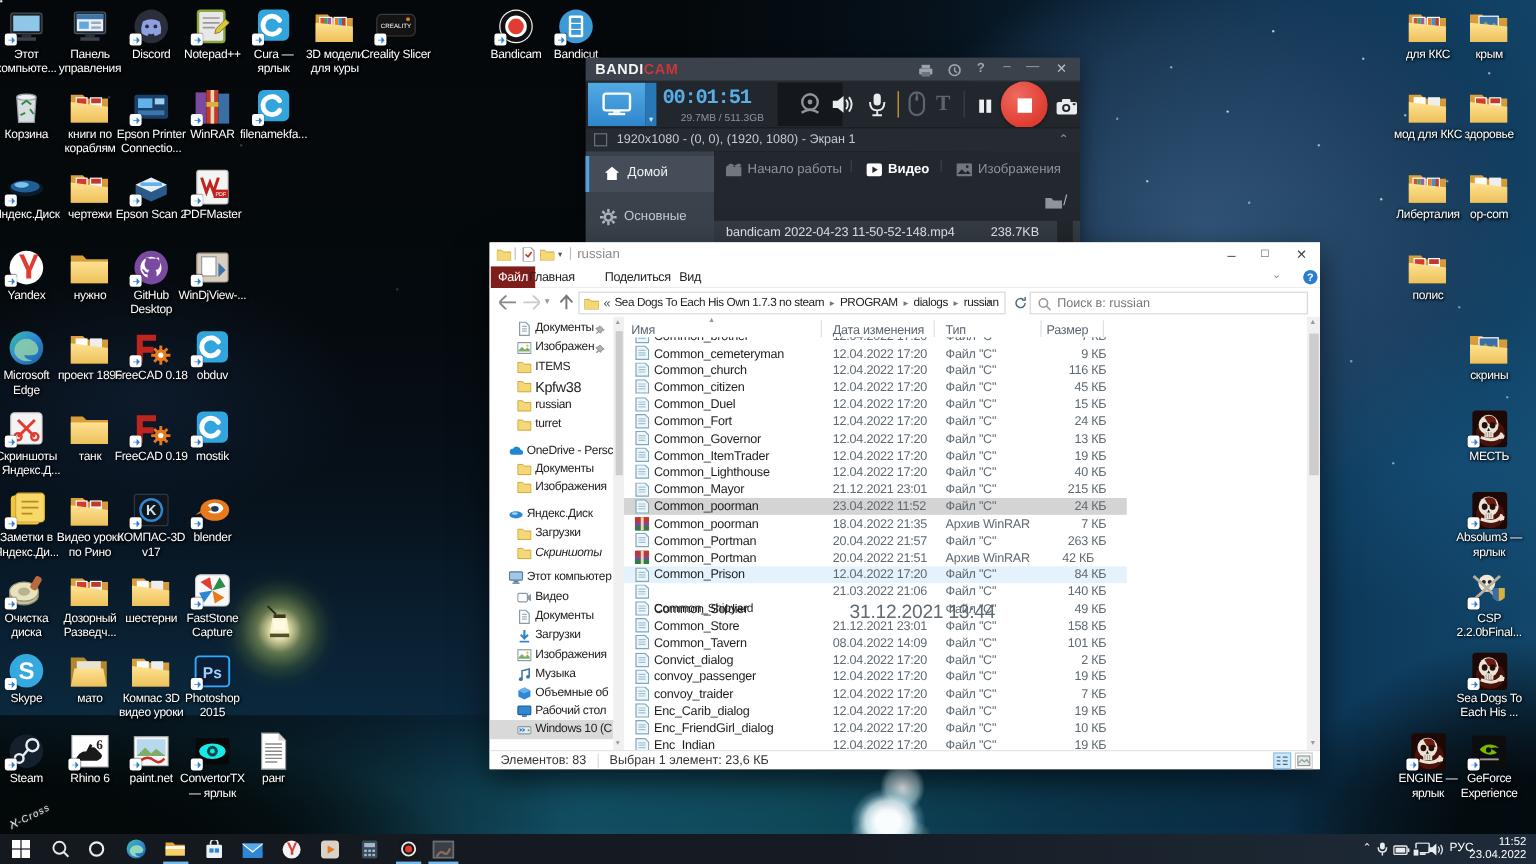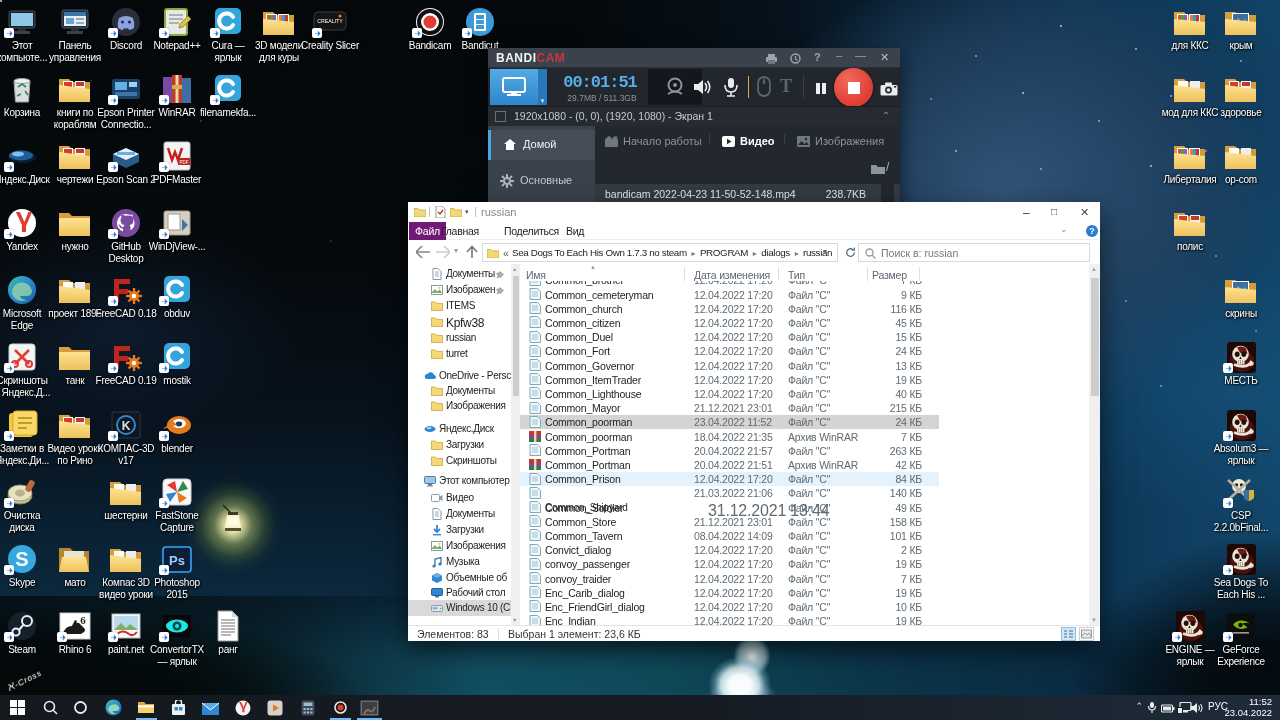--- a/index.html
+++ b/index.html
@@ -498,20 +498,27 @@
 <div class="di" style="left:-14px;top:476px;width:72px">
       <div class="ic"><svg width="34" height="32" viewBox="0 0 34 32">
           <ellipse cx="15" cy="20" rx="12" ry="8" fill="#c8c29a" stroke="#8a8468"></ellipse>
           <ellipse cx="15" cy="17" rx="12" ry="8" fill="#e8e2c0" stroke="#9a9478"></ellipse>
           <ellipse cx="15" cy="17" rx="5" ry="3.4" fill="#b8b290"></ellipse>
           <rect x="22" y="4" width="6" height="12" rx="2" fill="#b86a3c" transform="rotate(30 25 10)"></rect>
         </svg><span class="ov"></span></div>
       <div class="lb" style="">Очистка
 диска</div>
     </div>
+<div class="di" style="left:39px;top:476px;width:72px">
+      <div class="ic"><svg width="34" height="32">
+          <use href="#xfolder_red"></use>
+        </svg></div>
+      <div class="lb" style="">Дозорный
+Разведч...</div>
+    </div>
 <div class="di" style="left:90px;top:476px;width:72px">
       <div class="ic"><svg width="34" height="32">
           <use href="#xfolder_wh"></use>
         </svg></div>
       <div class="lb" style="">шестерни</div>
     </div>
 <div class="di" style="left:141px;top:476px;width:72px">
       <div class="ic"><svg width="34" height="32" viewBox="0 0 34 32">
           <rect x="3" y="3" width="28" height="26" rx="4" fill="#f8f8f8" stroke="#d0d0d0"></rect>
           <g transform="translate(17,16)">
@@ -712,21 +719,21 @@
 <span style="position:absolute;left:392px;top:3px;color:#b8c0c8;font-size:11px">✕</span>
 </div>
 <div style="position:absolute;left:0;top:20px;width:412px;height:38px;background:#22272d">
 <div style="position:absolute;left:2px;top:1px;width:48px;height:36px;background:linear-gradient(#54aae4,#2e86cc)">
 <svg width="48" height="36">
             <rect x="13" y="9" width="22" height="14" rx="2" fill="none" stroke="#fff" stroke-width="2"></rect>
             <rect x="21" y="23" width="6" height="2" fill="#fff"></rect>
             <rect x="17" y="25" width="14" height="2" fill="#fff"></rect>
           </svg></div>
 <div style="position:absolute;left:50px;top:1px;width:9px;height:36px;background:#2878b8;color:#cfe6f6;font-size:7px;text-align:center;line-height:64px">▾</div>
-<div style="position:absolute;left:64px;top:5px;width:96px;height:20px;color:#58aee8;font-family:'Liberation Mono',monospace;font-size:17px;font-weight:bold;letter-spacing:-1px;text-align:center">00:01:51</div>
+<div style="position:absolute;left:64px;top:5px;width:96px;height:20px;color:#58aee8;font-family:'Liberation Mono',monospace;font-size:17px;font-weight:bold;letter-spacing:-1px;">00:01:51</div>
 <div style="position:absolute;left:66px;top:25px;width:96px;text-align:center;color:#8d949b;font-size:8.5px">29.7MB / 511.3GB</div>
 <div style="position:absolute;left:160px;top:1px;width:54px;height:36px;background:#14171b">
 <svg width="54" height="36">
             <circle cx="27" cy="16" r="6.5" fill="none" stroke="#8d949b" stroke-width="2"></circle>
             <circle cx="27" cy="16" r="2" fill="#8d949b"></circle>
             <path d="M20 25 q7 -5 14 0" stroke="#8d949b" stroke-width="2" fill="none"></path>
           </svg></div>
 <svg width="22" height="20" style="position:absolute;left:203px;top:9px">
           <path d="M3 7 h4 l5 -4 v14 l-5 -4 H3z" fill="#e8ecef"></path>
           <path d="M14 6 q3 4 0 8 M16.5 4 q4.5 6 0 12" stroke="#e8ecef" stroke-width="1.6" fill="none"></path>
@@ -831,21 +838,21 @@
           <path d="M0 1.5 h4 l1.5 1.5 h6.5 v7 H0z" fill="#f5d876" stroke="#c9a43c" stroke-width=".8"></path>
         </svg>
 <span style="position:absolute;left:57px;top:6px;color:#555;font-size:7px">▾</span>
 <span style="position:absolute;left:66px;top:3px;color:#bbb">|</span>
 <span style="position:absolute;left:73px;top:4px;color:#888;font-size:11px">russian</span>
 <span style="position:absolute;left:615px;top:4px;color:#444;font-size:12px">–</span>
 <span style="position:absolute;left:643px;top:4px;color:#444;font-size:10px">□</span>
 <span style="position:absolute;left:672px;top:4px;color:#444;font-size:11px">✕</span>
 </div>
 <div style="position:absolute;left:0;top:20px;width:692px;height:18px;background:#fff;border-bottom:1px solid #eee">
-<div style="position:absolute;left:1px;top:0;width:37px;height:18px;background:#701a75;color:#fff;font-size:10.5px;letter-spacing:-.2px;text-align:center;line-height:18px">Файл</div>
+<div style="position:absolute;left:1px;top:0;width:37px;height:18px;background:#7f1d1d;color:#fff;font-size:10.5px;letter-spacing:-.2px;text-align:center;line-height:18px">Файл</div>
 <span style="position:absolute;left:33px;top:3px;color:#222;font-size:10.5px;letter-spacing:-.3px">Главная</span>
 <span style="position:absolute;left:96px;top:3px;color:#222;font-size:10.5px;letter-spacing:-.3px">Поделиться</span>
 <span style="position:absolute;left:158px;top:3px;color:#222;font-size:10.5px;letter-spacing:-.3px">Вид</span>
 <span style="position:absolute;left:652px;top:2px;color:#888;font-size:9px">⌄</span>
 <div style="position:absolute;left:678px;top:3px;width:12px;height:12px;border-radius:50%;background:#2b7cd3;color:#fff;font-size:9px;font-weight:bold;text-align:center;line-height:12px">?</div>
 </div>
 <div style="position:absolute;left:0;top:38px;width:692px;height:24px;background:#fff">
 <svg width="14" height="12" style="position:absolute;left:8px;top:6px">
           <path d="M6 0 L0 6 L6 12 M0 6 H14" stroke="#888" stroke-width="1.6" fill="none"></path>
         </svg>
@@ -950,21 +957,21 @@
             <ellipse cx="5" cy="5" rx="2.5" ry="1.2" fill="#9fd4f5"></ellipse>
           </svg>
           <span style="position:absolute;left:31px;top:2px;font-size:10px;letter-spacing:-.3px;color:#222;white-space:nowrap">Яндекс.Диск</span>
         </div>
 <div style="position:absolute;left:0;top:173px;width:103px;height:16px;">
           <svg width="12" height="12" style="position:absolute;left:23px;top:2px">
             <path d="M0.5 2 h4 l1.5 1.5 h5.5 v7 H0.5z" fill="#f5d876" stroke="#c9a43c" stroke-width=".8"></path>
           </svg>
           <span style="position:absolute;left:38px;top:2px;font-size:10px;letter-spacing:-.3px;color:#222;white-space:nowrap">Загрузки</span>
         </div>
-<div style="position:absolute;left:0;top:189px;width:103px;height:16px;">
+<div style="position:absolute;left:0;top:189px;width:103px;height:16px;font-style:italic;">
           <svg width="12" height="12" style="position:absolute;left:23px;top:2px">
             <path d="M0.5 2 h4 l1.5 1.5 h5.5 v7 H0.5z" fill="#f5d876" stroke="#c9a43c" stroke-width=".8"></path>
           </svg>
           <span style="position:absolute;left:38px;top:2px;font-size:10px;letter-spacing:-.3px;color:#222;white-space:nowrap">Скриншоты</span>
         </div>
 <div style="position:absolute;left:0;top:209px;width:103px;height:16px;">
           <svg width="12" height="12" style="position:absolute;left:16px;top:2px">
             <rect x="0.5" y="1.5" width="11" height="7" rx="1" fill="#9fc7e8" stroke="#5a7a96"></rect>
             <rect x="4" y="9" width="4" height="1.5" fill="#5a7a96"></rect>
             <rect x="3" y="10.5" width="6" height="1" fill="#5a7a96"></rect>
@@ -1169,21 +1176,21 @@
 <span style="position:absolute;left:268px;top:1px;font-size:10.5px;letter-spacing:-.2px;color:#5f6a72;white-space:nowrap">Файл "C"</span>
 <span style="position:absolute;left:355px;top:1px;font-size:10.5px;letter-spacing:-.2px;color:#5f6a72;width:47px;text-align:right;display:inline-block">263 КБ</span>
         </div>
 <div style="position:absolute;left:0;top:176.9px;width:419px;height:14.2px;">
 <svg width="12" height="13" style="position:absolute;left:9px;top:0.5px">
             <use href="#xrar"></use>
           </svg>
 <span style="position:absolute;left:25px;top:1px;font-size:10.5px;letter-spacing:-.2px;color:#1e1e1e;white-space:nowrap">Common_Portman</span>
 <span style="position:absolute;left:174px;top:1px;font-size:10.5px;letter-spacing:-.2px;color:#5f6a72;white-space:nowrap">20.04.2022 21:51</span>
 <span style="position:absolute;left:268px;top:1px;font-size:10.5px;letter-spacing:-.2px;color:#5f6a72;white-space:nowrap">Архив WinRAR</span>
-<span style="position:absolute;left:355px;top:1px;font-size:10.5px;letter-spacing:-.2px;color:#5f6a72;width:47px;text-align:right;display:inline-block">42 КБ</span>
+<span style="position:absolute;left:355px;top:1px;font-size:10.5px;letter-spacing:-.2px;color:#5f6a72;width:47px;text-align:center;display:inline-block">42 КБ</span>
         </div>
 <div style="position:absolute;left:0;top:191.1px;width:419px;height:14.2px;background:#e3f2fc;">
 <svg width="12" height="13" style="position:absolute;left:9px;top:0.5px">
             <use href="#xcfile"></use>
           </svg>
 <span style="position:absolute;left:25px;top:1px;font-size:10.5px;letter-spacing:-.2px;color:#1e1e1e;white-space:nowrap">Common_Prison</span>
 <span style="position:absolute;left:174px;top:1px;font-size:10.5px;letter-spacing:-.2px;color:#5f6a72;white-space:nowrap">12.04.2022 17:20</span>
 <span style="position:absolute;left:268px;top:1px;font-size:10.5px;letter-spacing:-.2px;color:#5f6a72;white-space:nowrap">Файл "C"</span>
 <span style="position:absolute;left:355px;top:1px;font-size:10.5px;letter-spacing:-.2px;color:#5f6a72;width:47px;text-align:right;display:inline-block">84 КБ</span>
         </div>

